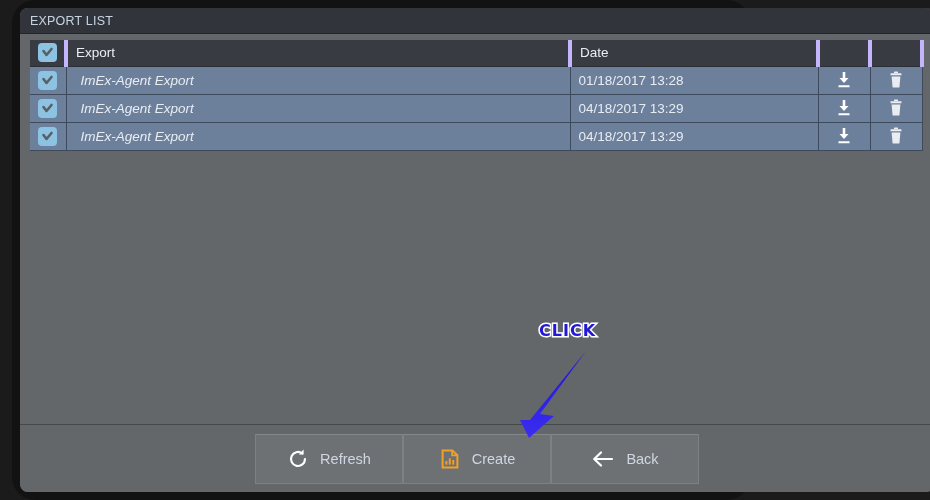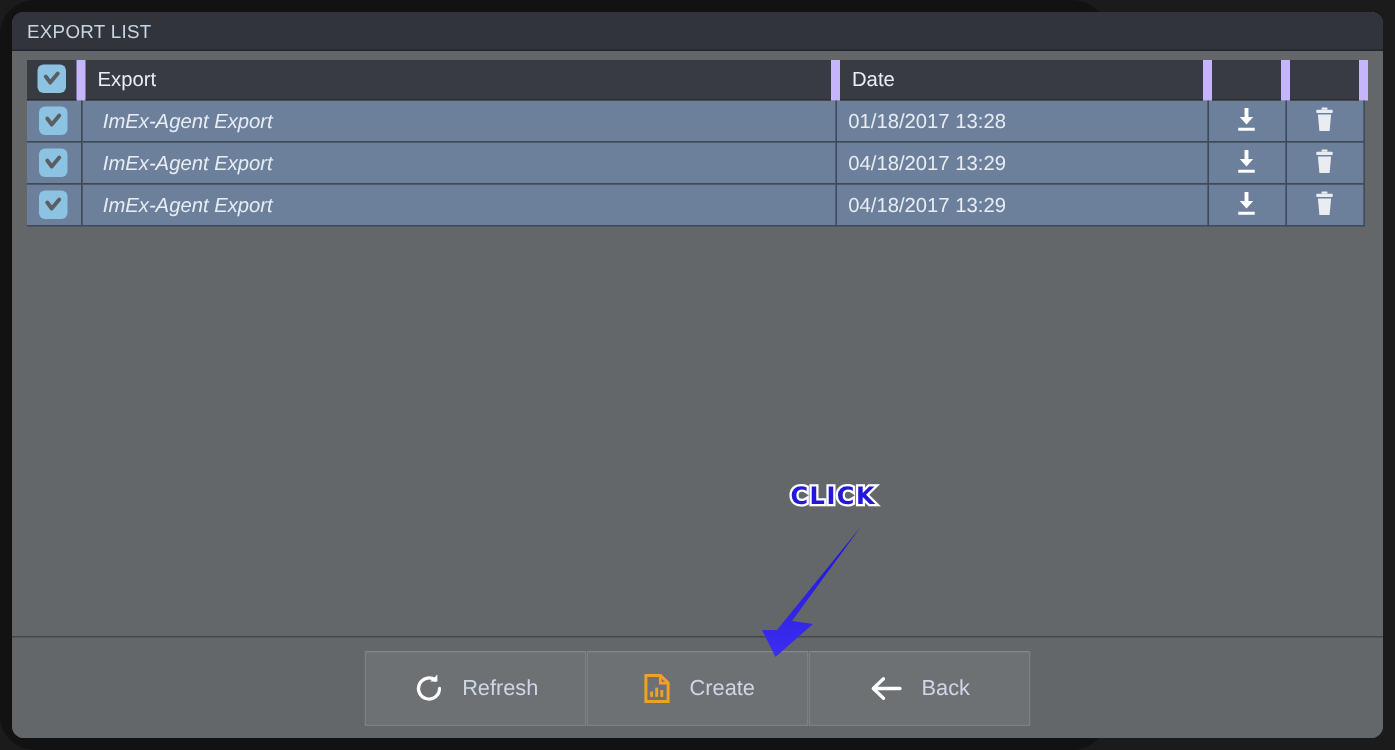--- a/index.html
+++ b/index.html
@@ -8,21 +8,21 @@
     width: 930px;
     height: 500px;
     overflow: hidden;
     background: #1b1b1b;
     font-family: "Liberation Sans", sans-serif;
   }
 
   
   #app-frame {
     position: absolute;
-    left: 0; top: 0;
+    left: 12px; top: 0;
     width: 738px; height: 500px;
     background: #121212;
     border-radius: 23px;
     padding: 8px;
   }
 
   #panel {
     position: relative;
     width: 914px;
     height: 484px;
@@ -64,21 +64,21 @@
   }
 
   table.export-table thead th {
     background: #383c42;
     color: #e9eef4;
     font-size: 13.5px;
     font-weight: normal;
     text-align: left;
     height: 26px;
     padding: 0 8px;
-    border-right: 6px solid #c4b5fd;
+    border-right: 4px solid #c4b5fd;
     border-bottom: 1px solid #2b2e33;
     vertical-align: middle;
   }
   table.export-table thead th.col-check {
     padding: 0;
     text-align: center;
     width: 36px;
   }
   table.export-table thead th.col-icon {
     width: 52px;

